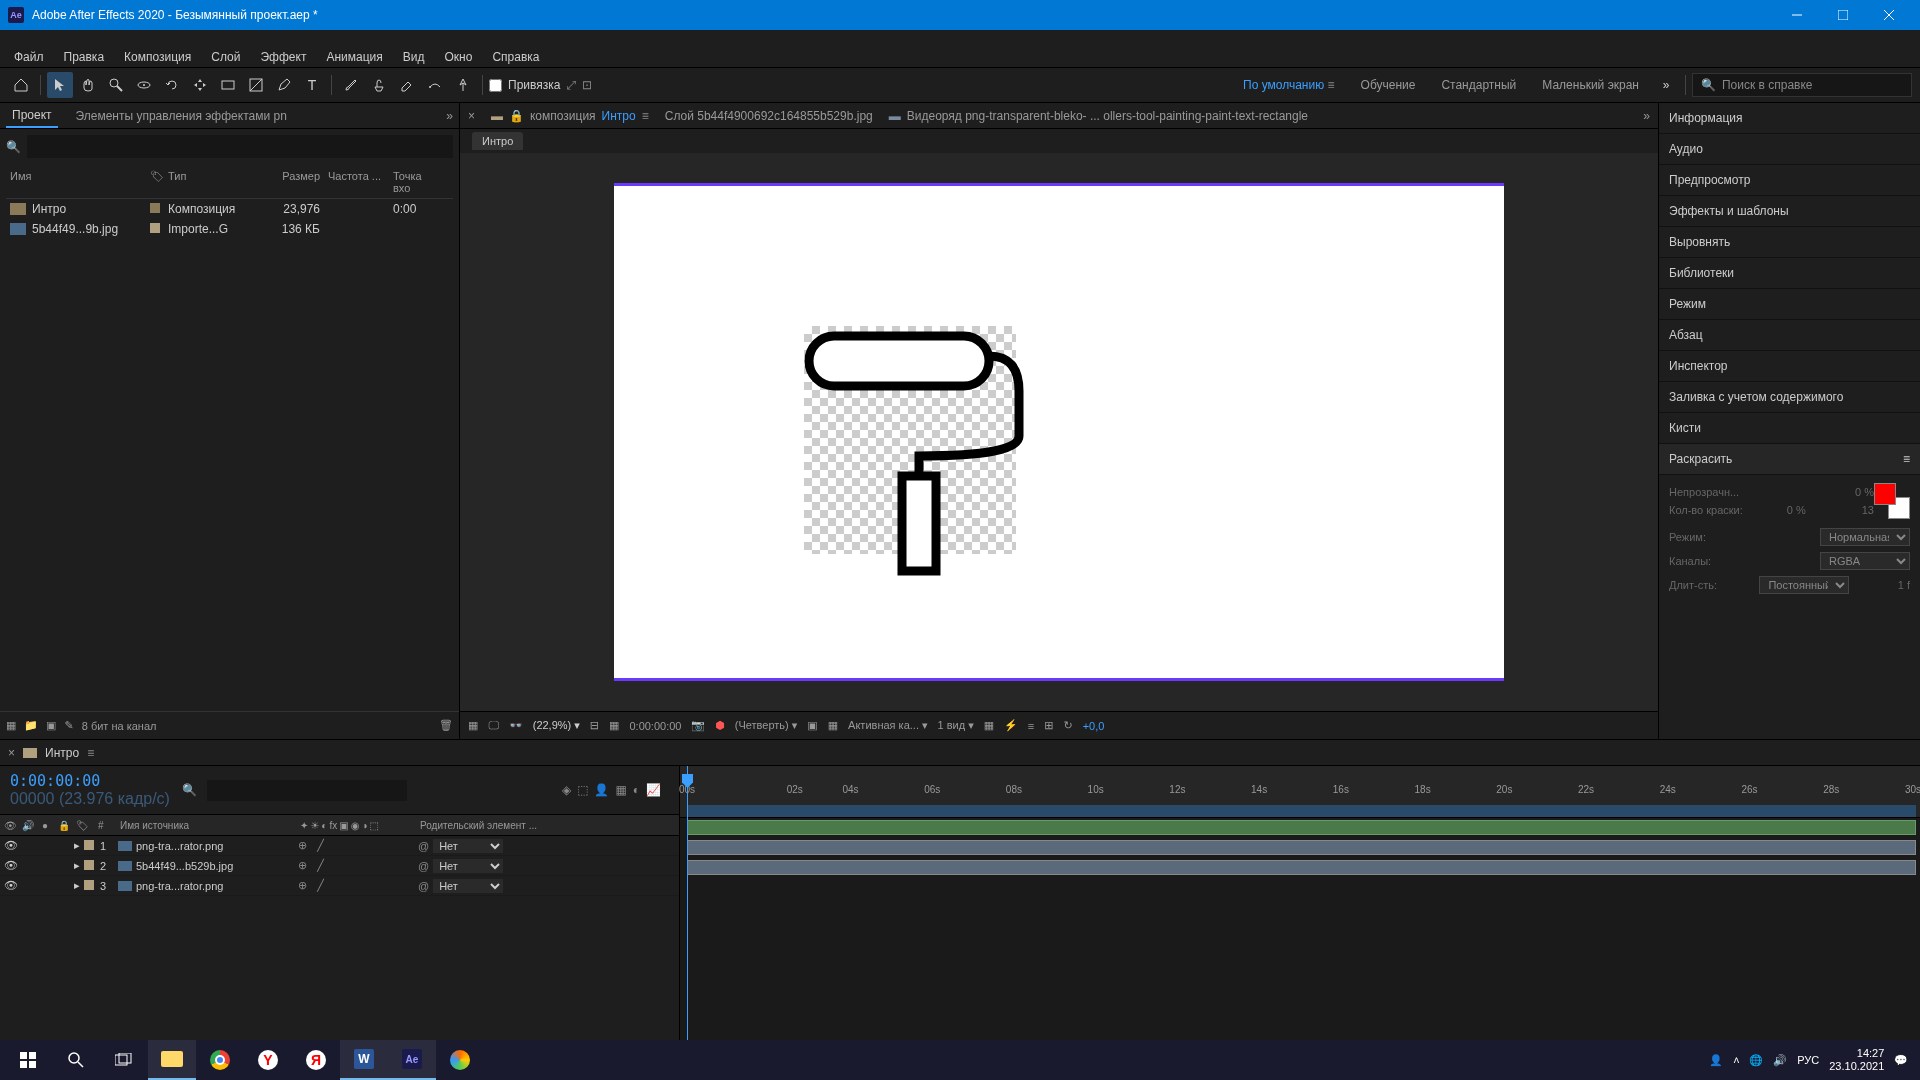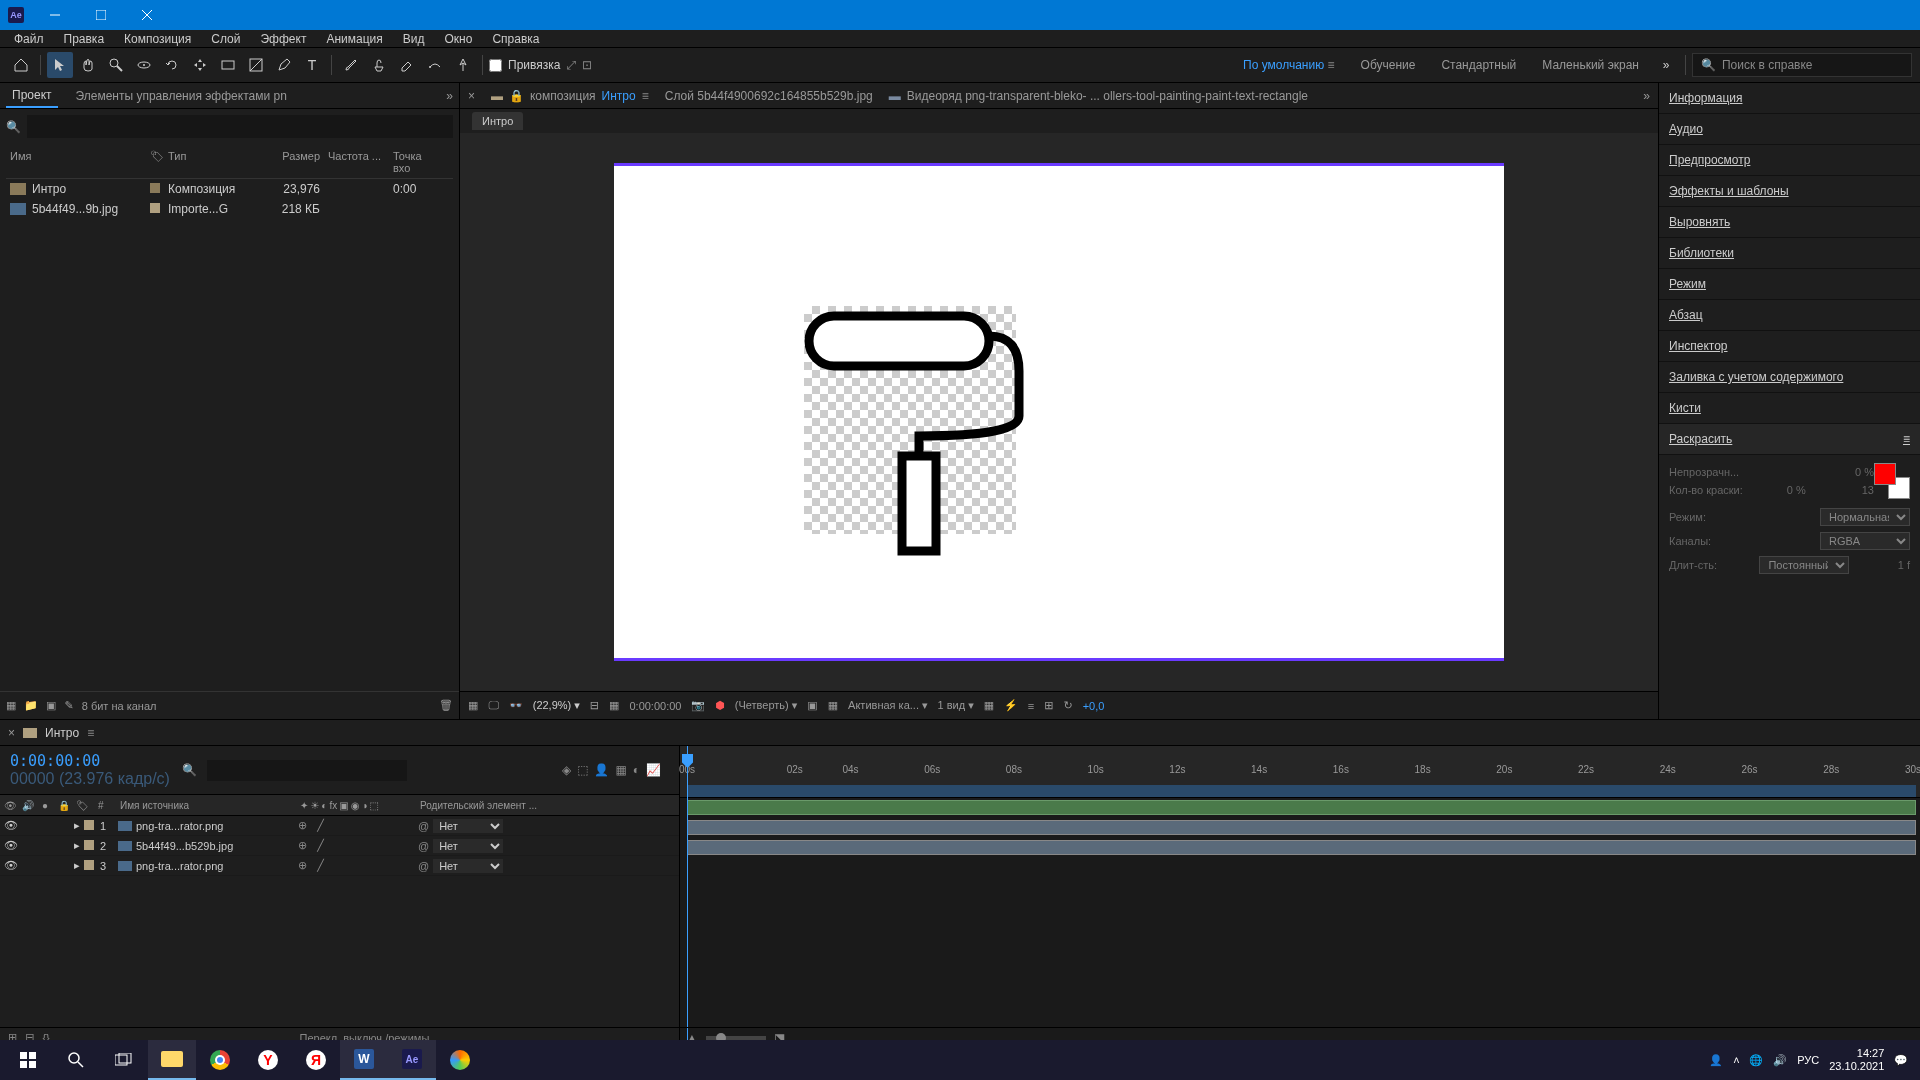--- a/index.html
+++ b/index.html
@@ -4,21 +4,21 @@
 <style>
 * { margin: 0; padding: 0; box-sizing: border-box; font-family: 'Segoe UI', Tahoma, sans-serif; user-select: none; }
 body { width: 1920px; height: 1080px; background: #1e1e1e; color: #ccc; overflow: hidden; font-size: 12px; }
 
 .titlebar { height: 30px; background: #0078d4; display: flex; align-items: center; padding: 0 8px; color: #fff; }
 .titlebar .logo { width: 16px; height: 16px; background: #1a1a4d; border-radius: 2px; margin-right: 8px; display: flex; align-items: center; justify-content: center; font-size: 9px; font-weight: bold; color: #9999ff; }
 .titlebar .title { flex: 1; font-size: 12px; }
 .titlebar .winbtns { display: flex; }
 .titlebar .winbtn { width: 46px; height: 30px; display: flex; align-items: center; justify-content: center; cursor: pointer; }
 
-.menubar { height: 18px; background: #1e1e1e; display: flex; align-items: center; padding: 0 4px; border-bottom: 1px solid #000; }
+.menubar { height: 38px; background: #1e1e1e; display: flex; align-items: flex-end; padding: 0 4px; border-bottom: 1px solid #000; }
 .menubar .menuitem { padding: 3px 10px; cursor: pointer; font-size: 12px; color: #ccc; }
 
 .toolbar { height: 35px; background: #1e1e1e; display: flex; align-items: center; padding: 0 8px; border-bottom: 1px solid #000; gap: 2px; }
 .toolbar .toolbtn { width: 26px; height: 26px; display: flex; align-items: center; justify-content: center; cursor: pointer; color: #ccc; border-radius: 2px; }
 .toolbar .toolbtn.active { background: #2a4a6a; }
 .toolbar .sep { width: 1px; height: 20px; background: #444; margin: 0 4px; }
 .toolbar .spacer { flex: 1; }
 .toolbar .workspace { padding: 4px 12px; cursor: pointer; font-size: 12px; color: #999; }
 .toolbar .workspace.active { color: #3a9fff; }
 .toolbar .searchbox { background: #161616; border: 1px solid #333; padding: 4px 8px; width: 220px; color: #999; display: flex; align-items: center; gap: 6px; }
@@ -47,21 +47,21 @@
 .subtabs .stab { padding: 3px 10px; background: #333; border-radius: 3px 3px 0 0; font-size: 11px; color: #ccc; }
 .canvas-area { flex: 1; background: #262626; display: flex; align-items: center; justify-content: center; position: relative; }
 .canvas { width: 890px; height: 498px; background: #fff; border-top: 3px solid #6a3aff; border-bottom: 3px solid #6a3aff; position: relative; }
 .canvas svg { position: absolute; }
 .viewerfooter { height: 28px; border-top: 1px solid #000; display: flex; align-items: center; padding: 0 8px; gap: 10px; color: #999; font-size: 11px; }
 .viewerfooter .vfbtn { cursor: pointer; }
 .viewerfooter .zoom { color: #ccc; }
 .viewerfooter .adjust { color: #3a9fff; }
 
 .rightpanel { width: 262px; background: #1e1e1e; border-left: 1px solid #000; display: flex; flex-direction: column; }
-.rpanel-section { padding: 8px 10px; border-bottom: 1px solid #111; font-size: 12px; color: #ccc; cursor: pointer; text-decoration: underline; }
+.rpanel-section { padding: 8px 10px; border-bottom: 1px solid #111; font-size: 12px; color: #ccc; cursor: pointer; }
 .rpanel-section.active { background: #262626; gap: 22px; }
 .paint-panel { padding: 8px 10px; font-size: 11px; color: #666; }
 .paint-row { display: flex; justify-content: space-between; padding: 3px 0; align-items: center; }
 .swatch-wrap { position: relative; width: 36px; height: 36px; margin-left: auto; }
 .swatch-fg { position: absolute; width: 22px; height: 22px; background: #ff0000; border: 1px solid #888; top: 0; left: 0; }
 .swatch-bg { position: absolute; width: 22px; height: 22px; background: #fff; border: 1px solid #888; bottom: 0; right: 0; }
 .paint-panel select { background:#2a2a2a; border:1px solid #444; color:#888; font-size:11px; padding:1px 4px; width:90px; }
 
 .timeline { height: 328px; background: #1e1e1e; border-top: 1px solid #000; display: flex; flex-direction: column; }
 .tl-header { height: 26px; display: flex; align-items: center; padding: 0 8px; gap: 8px; border-bottom: 1px solid #000; }
@@ -97,20 +97,21 @@
 .tl-search { background:#161616; border:none; color:#999; padding:3px 6px; width:200px; }
 .tl-icons { display:flex; gap:6px; color:#888; margin-left:auto; padding-right:8px; }
 .snapgroup { display:flex; align-items:center; gap:6px; font-size:12px; color:#ccc; }
 .checker { position:absolute; background-image: repeating-conic-gradient(#ccc 0 25%, #fff 0 50%); background-size: 16px 16px; }
 </style>
 </head>
 <body>
 
 <div class="titlebar">
   <div class="logo">Ae</div>
+  <div class="title">Adobe After Effects 2020 - Безымянный проект.aep *</div>
   <div class="winbtns">
     <div class="winbtn">
         <svg width="10" height="10">
           <line x1="0" y1="5" x2="10" y2="5" stroke="#fff" stroke-width="1"></line>
         </svg>
       </div>
     <div class="winbtn">
         <svg width="10" height="10">
           <rect x="0" y="0" width="10" height="10" fill="none" stroke="#fff" stroke-width="1"></rect>
         </svg>
@@ -277,21 +278,21 @@
         <div style="width:65px;"></div>
         <div style="width:50px;">0:00</div>
       </div>
       <div class="projrow">
         <div style="width:140px; display:flex; align-items:center;">
             <span style="width:16px;height:12px;background:#4a6a8a;margin-right:6px;"></span>
             <span>5b44f49...9b.jpg</span>
           </div>
         <div style="width:18px;"><span style="width:10px;height:10px;background:#b0a080;display:inline-block;"></span></div>
         <div style="width:100px;">Importe...G</div>
-        <div style="width:60px;text-align:right;">218 КБ</div>
+        <div style="width:60px;text-align:right;">136 КБ</div>
         <div style="width:65px;"></div>
           <div style="width:50px;"></div>
       </div>
     </div>
     <div class="projfooter">
       <span>▦</span>
       <span>📁</span>
       <span>▣</span>
       <span>✎</span>
       <span>8 бит на канал</span>

